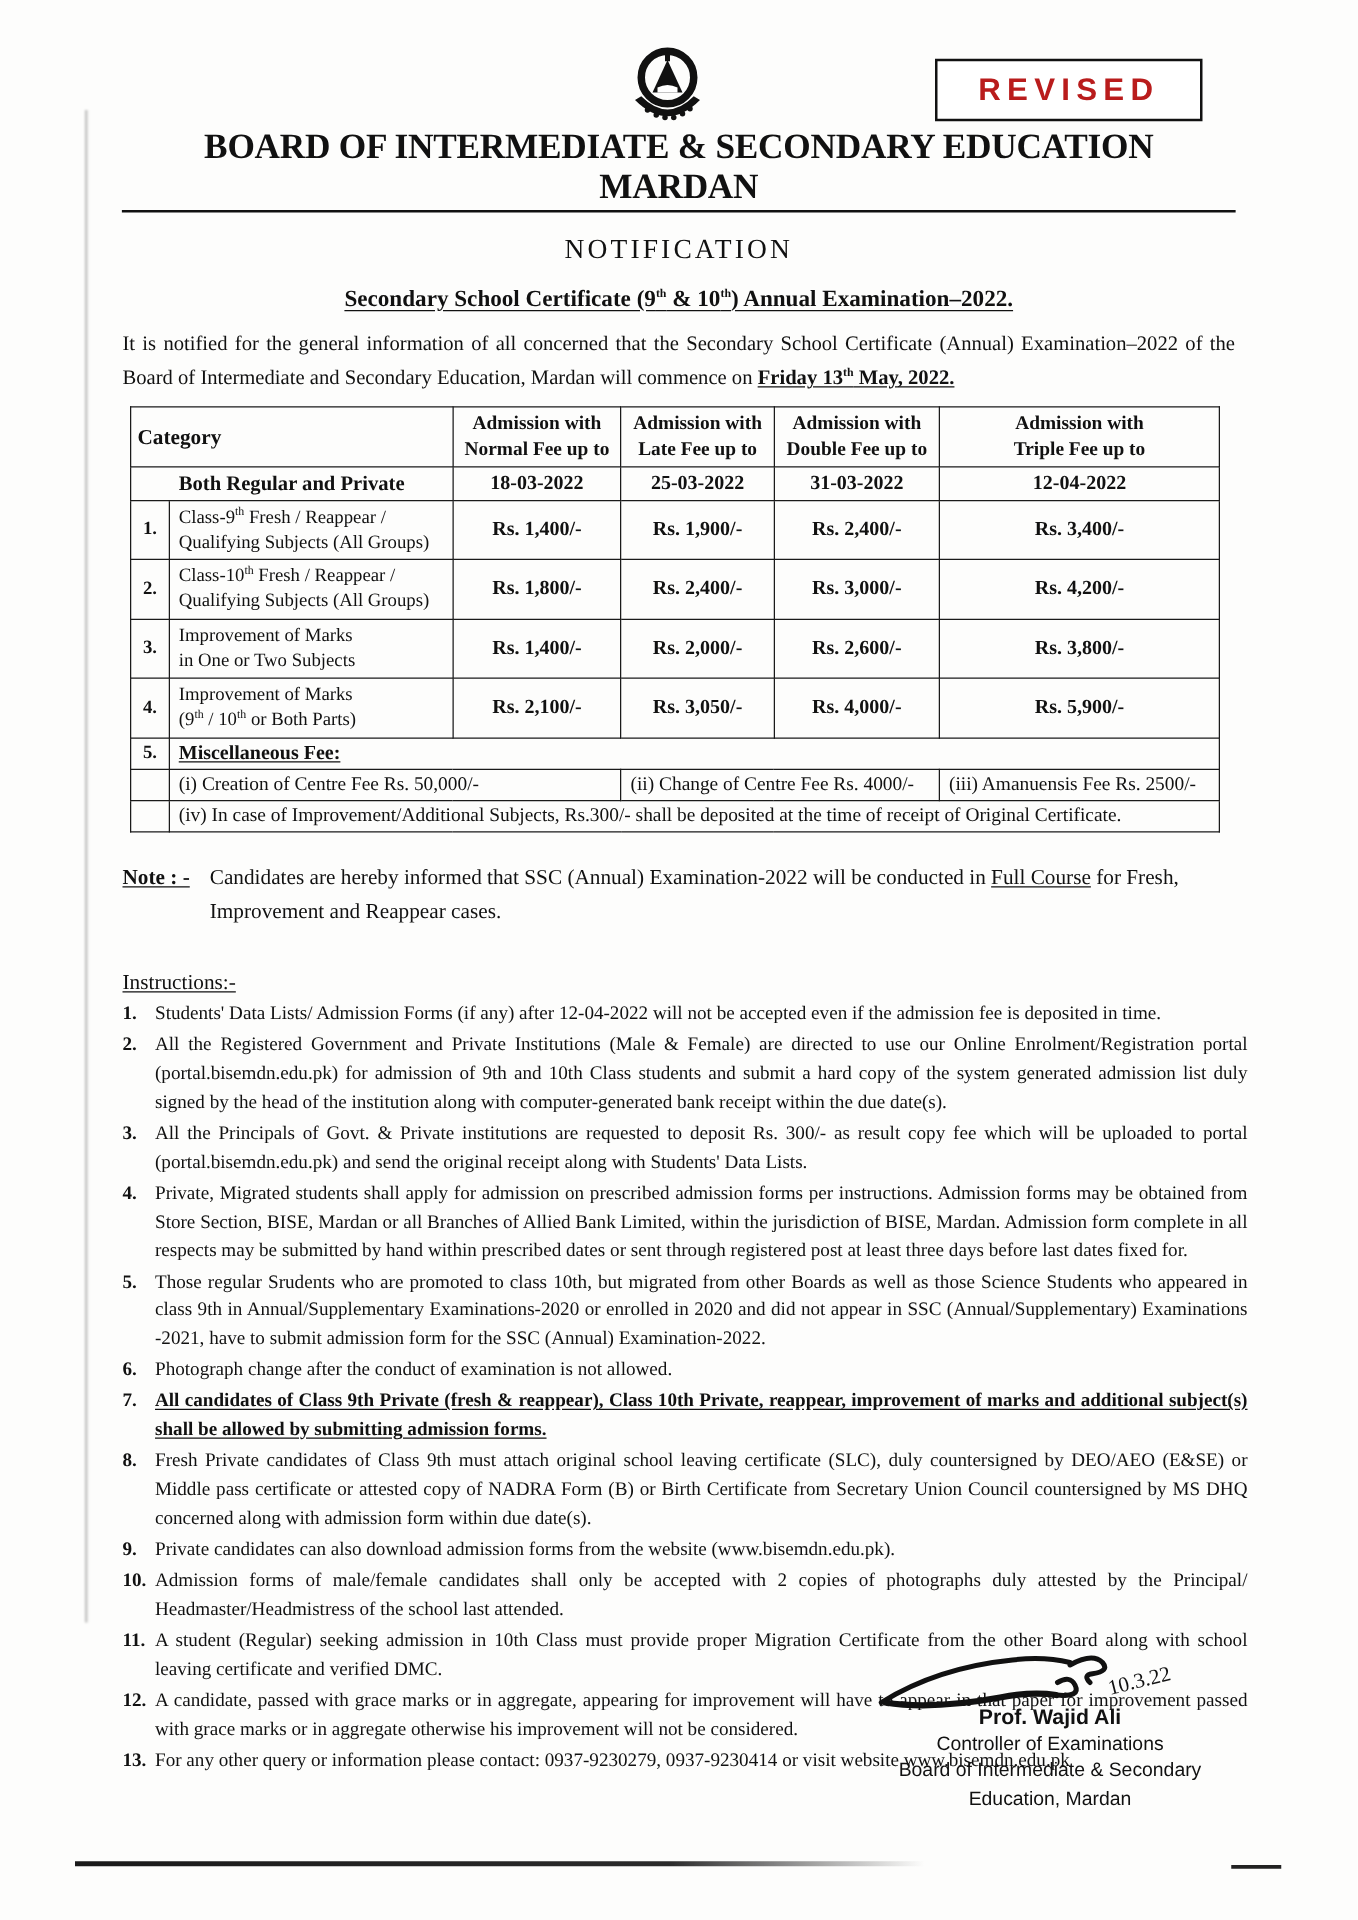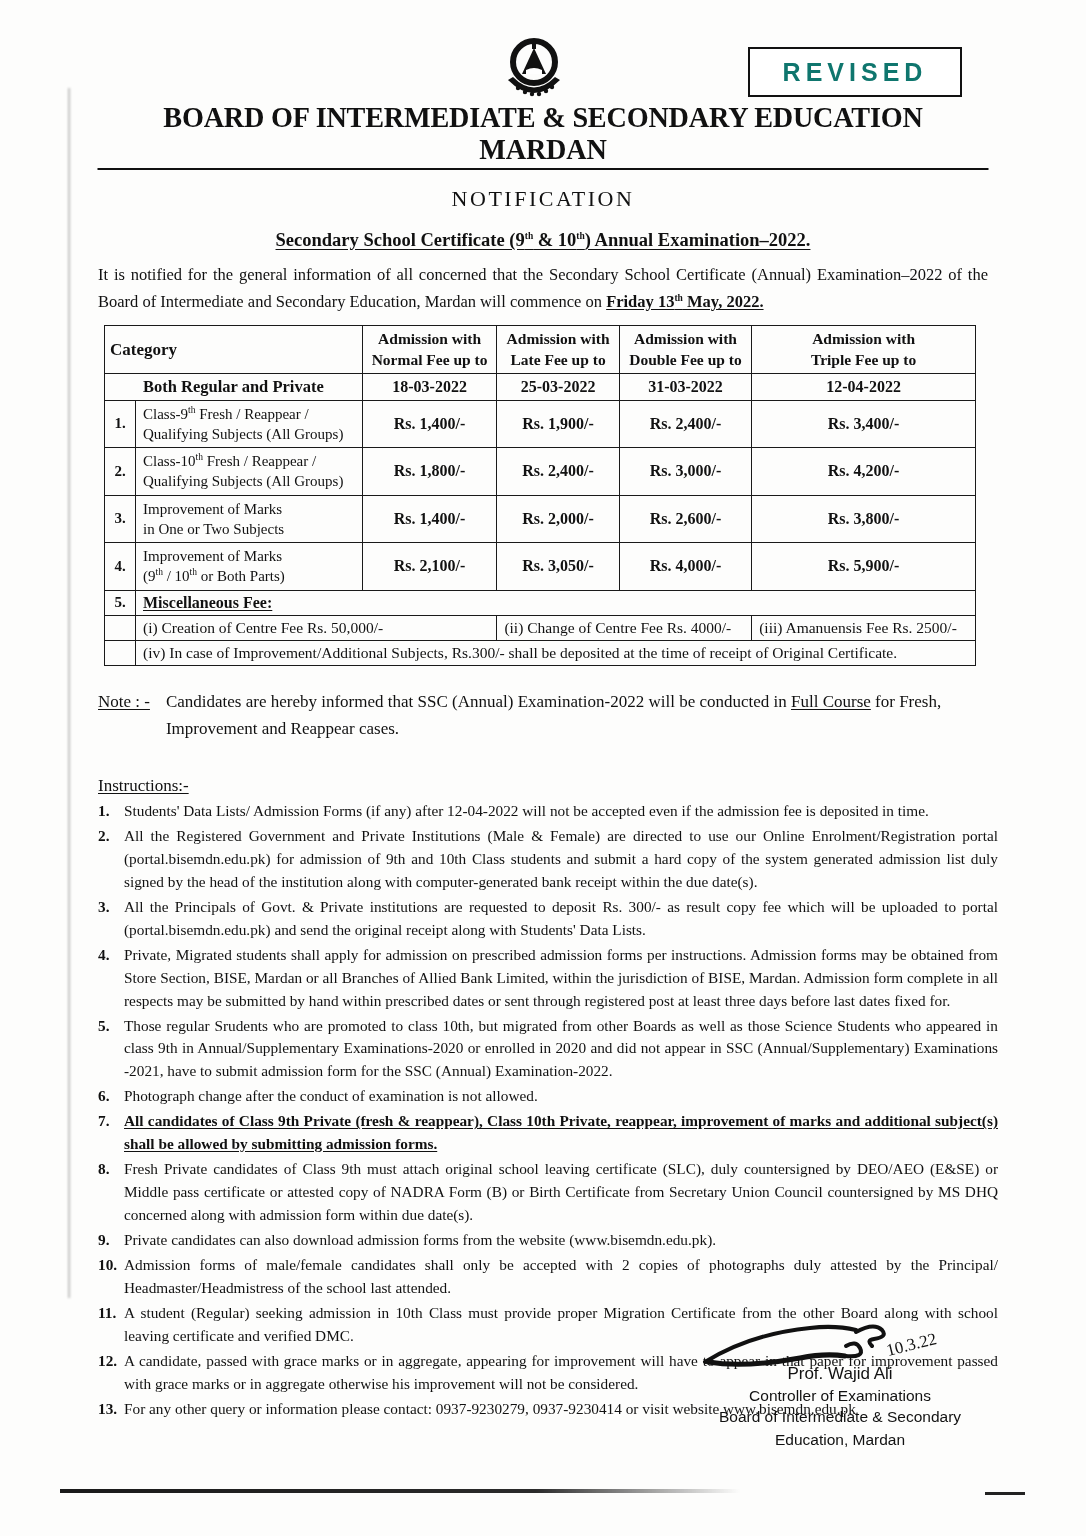--- a/index.html
+++ b/index.html
@@ -40,21 +40,21 @@
   }
   .revised-box{
     position:absolute;left:748px;top:47px;
     width:210px;height:46px;
     border:2.5px solid #111;
     display:flex;align-items:center;justify-content:center;
     background:#fff;
   }
   .revised-box span{
     font-family:"Liberation Sans", sans-serif;
-    font-weight:bold;font-size:25px;letter-spacing:5px;color:#0f766e;
+    font-weight:bold;font-size:25px;letter-spacing:5px;color:#b91c1c;
   }
   .board-title{
     text-align:center;
     font-family:"Liberation Serif", serif;
     font-weight:bold;
     font-size:28.5px;
     letter-spacing:-0.2px;
     margin:0 auto;
     padding-top:2px;
     width:900px;
@@ -117,21 +117,21 @@
   .misc-head u{text-underline-offset:2px;}
   .misccell{font-size:15.5px;padding-left:7px !important;}
   sup{font-size:9.5px;vertical-align:super;}
 
   
   .note{
     margin:22px 0 0 98px;width:900px;
     font-size:17px;line-height:1.6;
     display:flex;
   }
-  .note .lbl{white-space:nowrap;font-weight:normal;}
+  .note .lbl{white-space:nowrap;font-weight:bold;}
   .note .lbl u{text-underline-offset:2px;}
   .note .body{margin-left:16px;}
   .note .body u{text-underline-offset:2px;}
 
   .instr-head{
     margin:34px 0 4px 98px;
     font-size:17px;
   }
   .instr-head u{text-underline-offset:2px;}
 
@@ -153,21 +153,21 @@
   }
   ol.instr li .t{flex:1;text-align:justify;}
   .u-all{text-decoration:underline;text-underline-offset:2px;font-weight:bold;}
 
   
   .sig{
     position:absolute;left:640px;top:1330px;width:400px;
     text-align:center;
     font-family:"Liberation Sans", sans-serif;
   }
-  .sig .name{font-size:17px;font-weight:normal;margin-top:34px;}
+  .sig .name{font-size:17px;font-weight:bold;margin-top:34px;}
   .sig .role{font-size:15.5px;margin-top:3px;}
   .sig .org{font-size:15.5px;margin-top:2px;line-height:1.35;}
   .sig-ink{position:absolute;left:20px;top:-8px;width:330px;height:60px;}
 </style>
 </head>
 <body>
 
 <div class="page">
   <div class="scan-edge-left"></div>
   <div class="scan-edge-bottom"></div>

